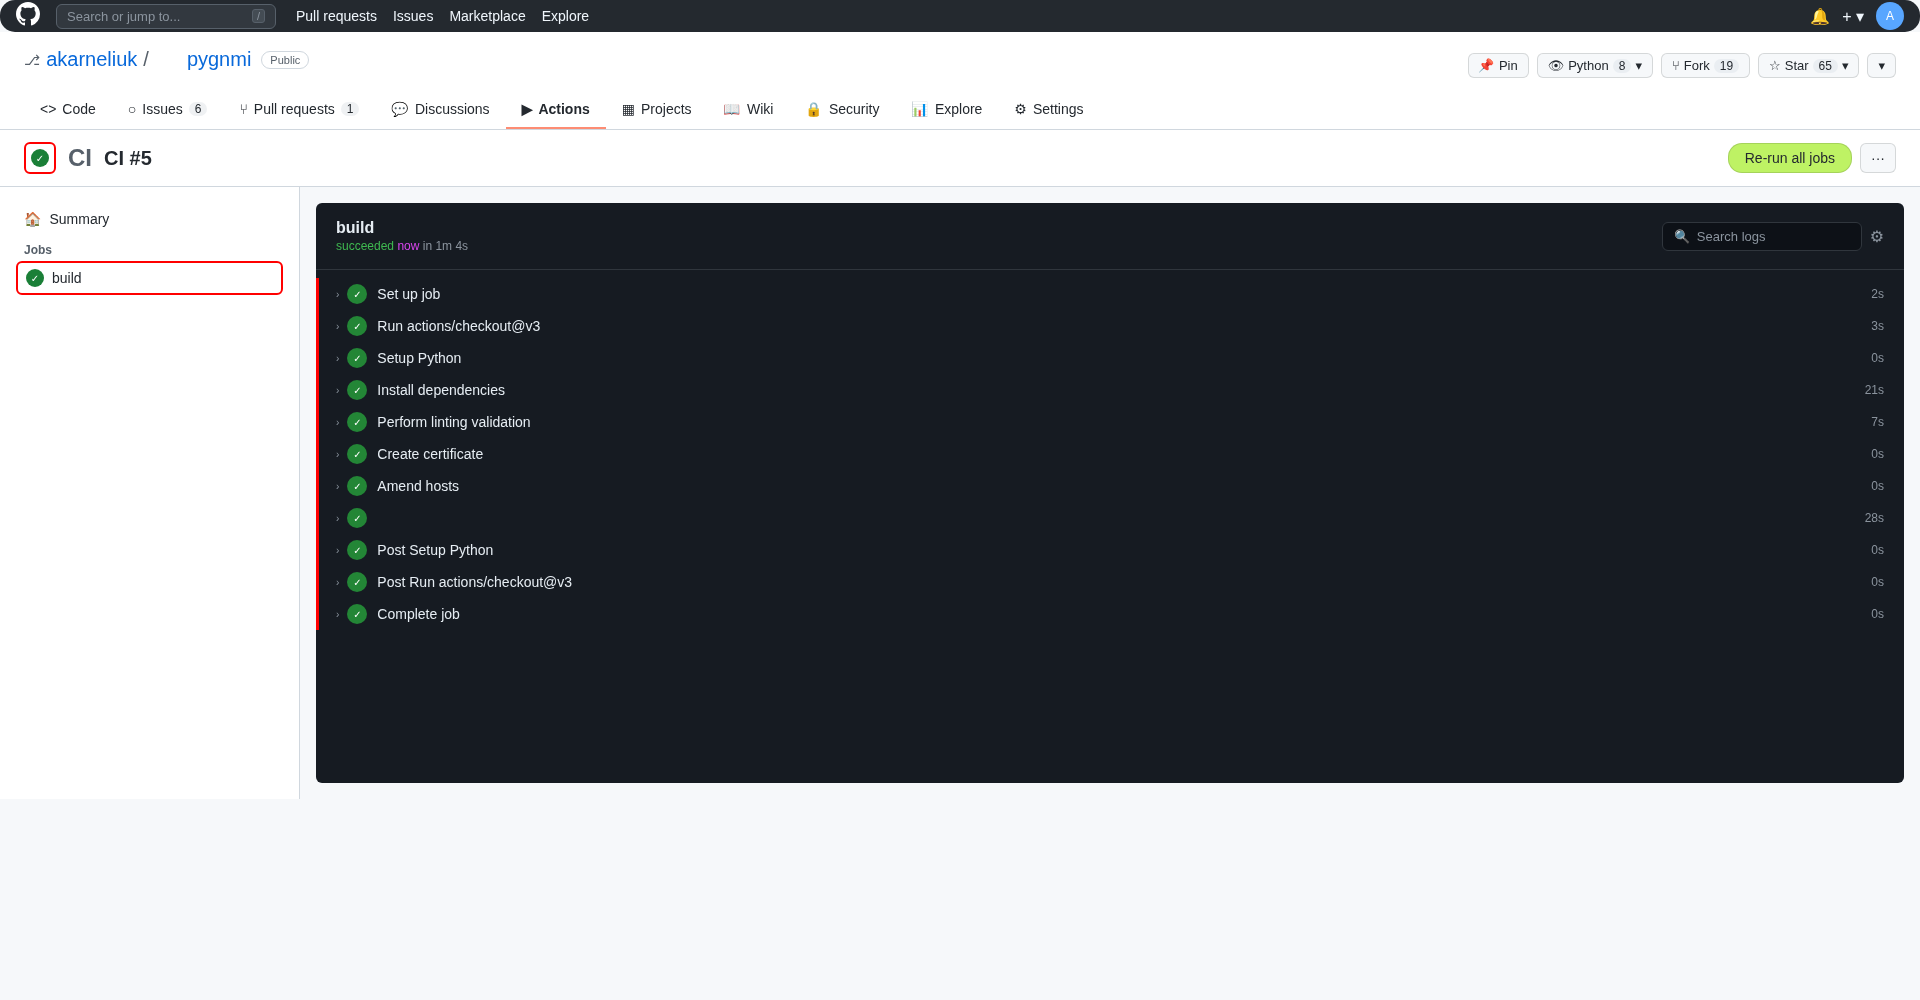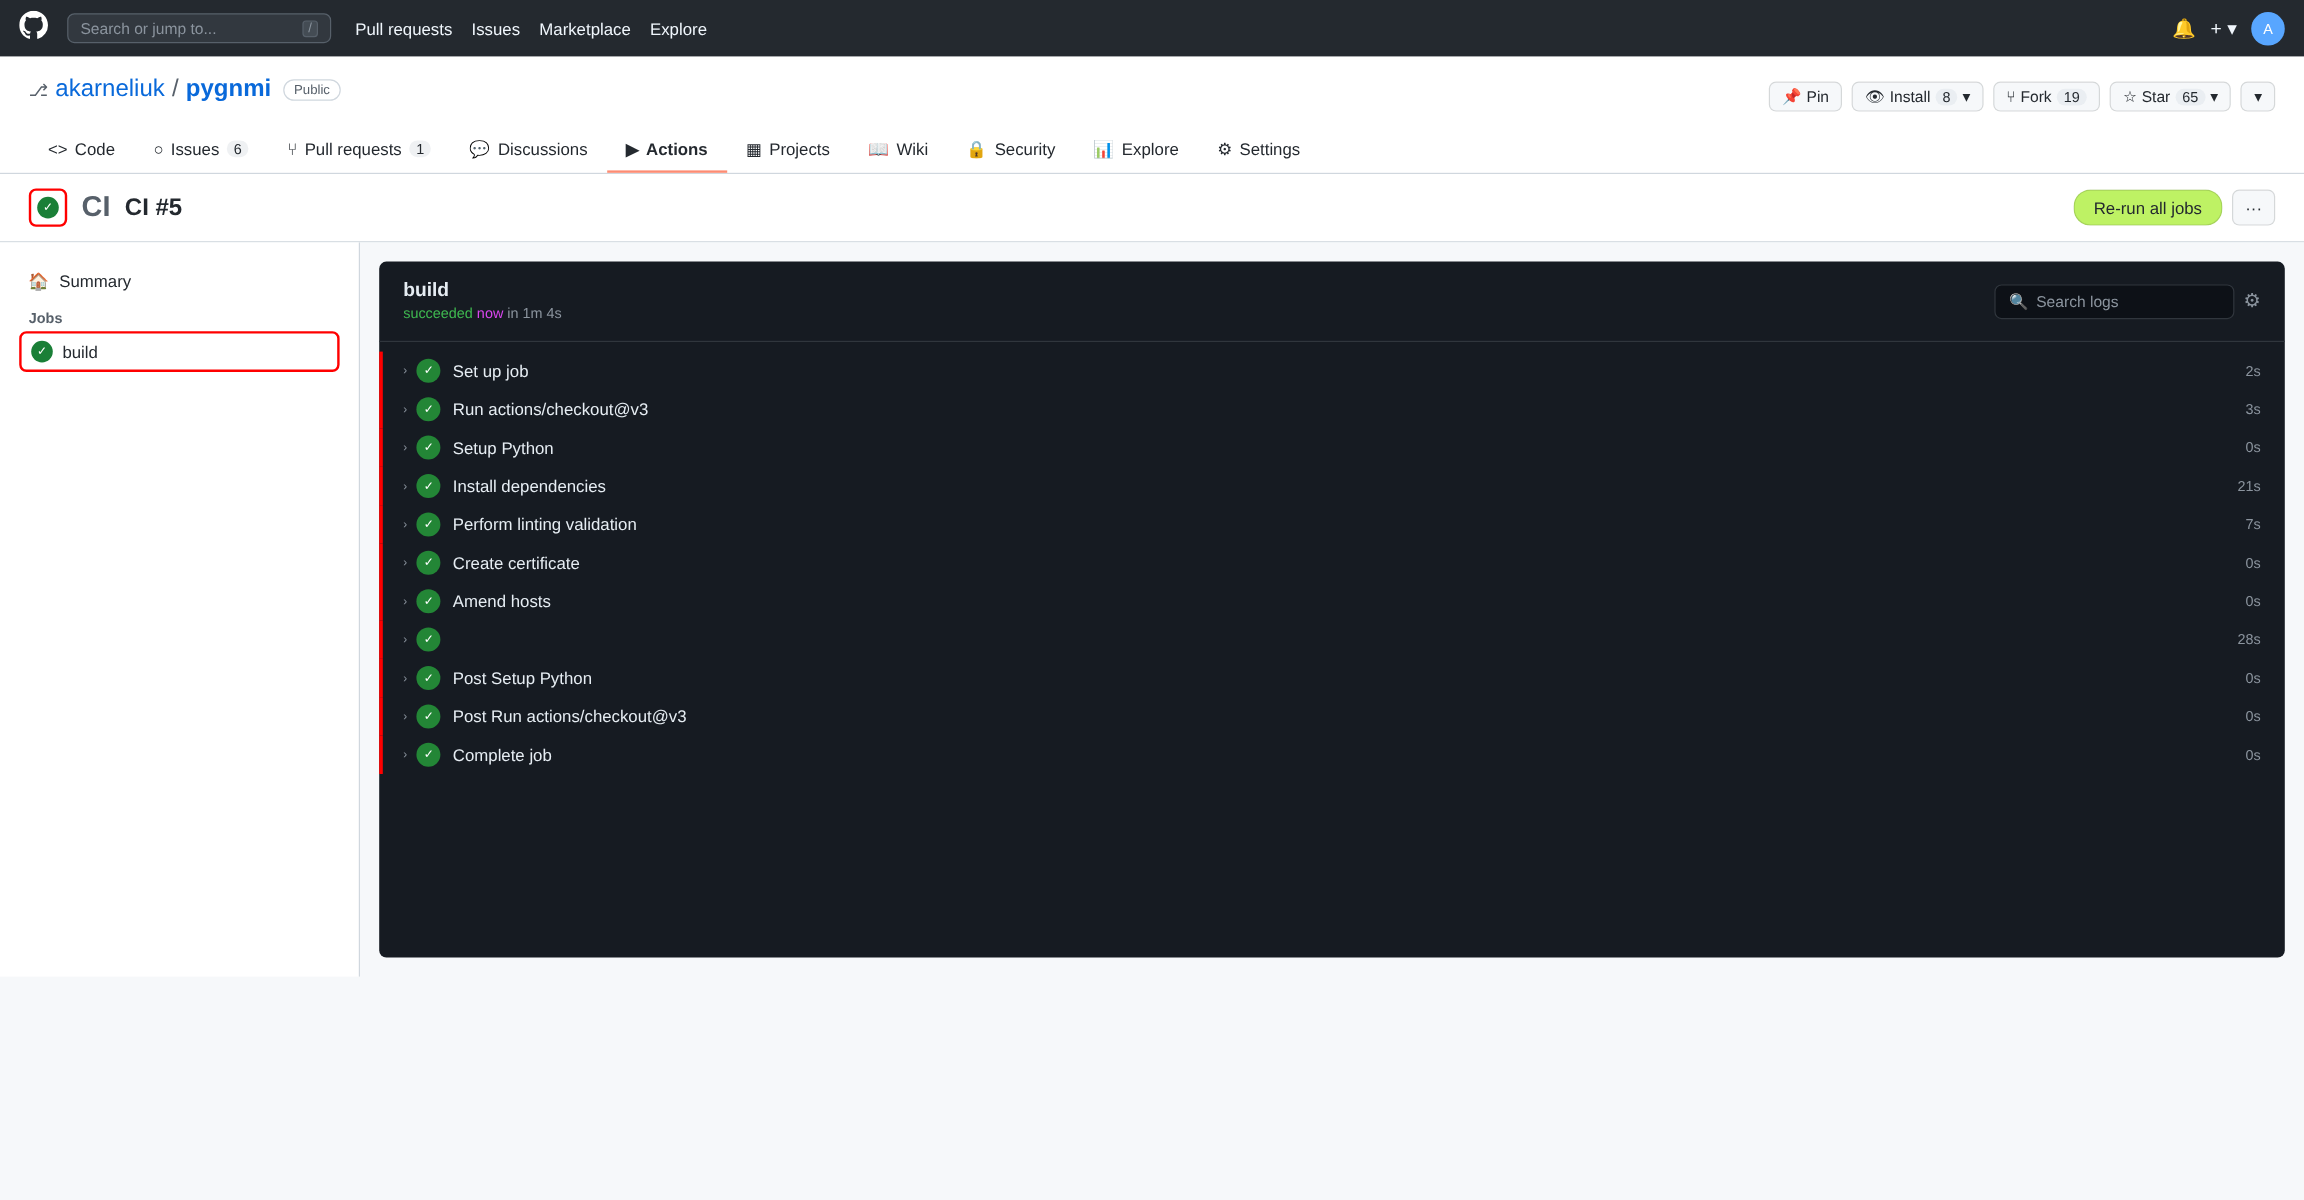--- a/index.html
+++ b/index.html
@@ -4,25 +4,26 @@
   <style>
     * { box-sizing: border-box; margin: 0; padding: 0; }
     body { font-family: -apple-system, BlinkMacSystemFont, 'Segoe UI', Helvetica, Arial, sans-serif; font-size: 14px; background: #f6f8fa; color: #24292f; }
 
     
     .top-nav {
       background: #24292f;
       display: flex;
       align-items: center;
       padding: 0 16px;
-      height: 47px;
+      height: 32px;
       gap: 16px;
       position: sticky;
       top: 0;
       z-index: 100;
+      border-radius: 15px;
     }
     .top-nav .logo {
       color: white;
       font-size: 20px;
       cursor: pointer;
     }
     .search-bar {
       display: flex;
       align-items: center;
       background: #32383f;
@@ -94,21 +95,21 @@
     .repo-breadcrumb {
       display: flex;
       align-items: center;
       gap: 6px;
       font-size: 20px;
       margin-bottom: 12px;
     }
     .repo-breadcrumb .repo-icon { color: #57606a; font-size: 14px; }
     .repo-breadcrumb a { color: #0969da; text-decoration: none; font-size: 20px; font-weight: 400; }
     .repo-breadcrumb .separator { color: #57606a; font-size: 20px; }
-    .repo-breadcrumb .repo-name { font-weight: 700; }
+    .repo-breadcrumb .repo-name { font-weight: 400; margin-left: 32px; }
     .public-badge {
       font-size: 11px;
       font-weight: 500;
       border: 1px solid #d0d7de;
       border-radius: 20px;
       padding: 2px 8px;
       color: #57606a;
       margin-left: 4px;
     }
     .repo-actions {
@@ -404,21 +405,21 @@
         <a class="repo-name">pygnmi</a>
         <span class="public-badge">Public</span>
       </div>
       <div class="repo-actions">
         <button class="repo-action-btn">
           <span>📌</span>
           <span>Pin</span>
         </button>
         <button class="repo-action-btn">
           <span>👁</span>
-          <span>Install</span>
+          <span>Python</span>
           <span class="count">8</span>
           <span>▾</span>
         </button>
         <button class="repo-action-btn">
           <span>⑂</span>
           <span>Fork</span>
           <span class="count">19</span>
         </button>
         <button class="repo-action-btn">
           <span>☆</span>

